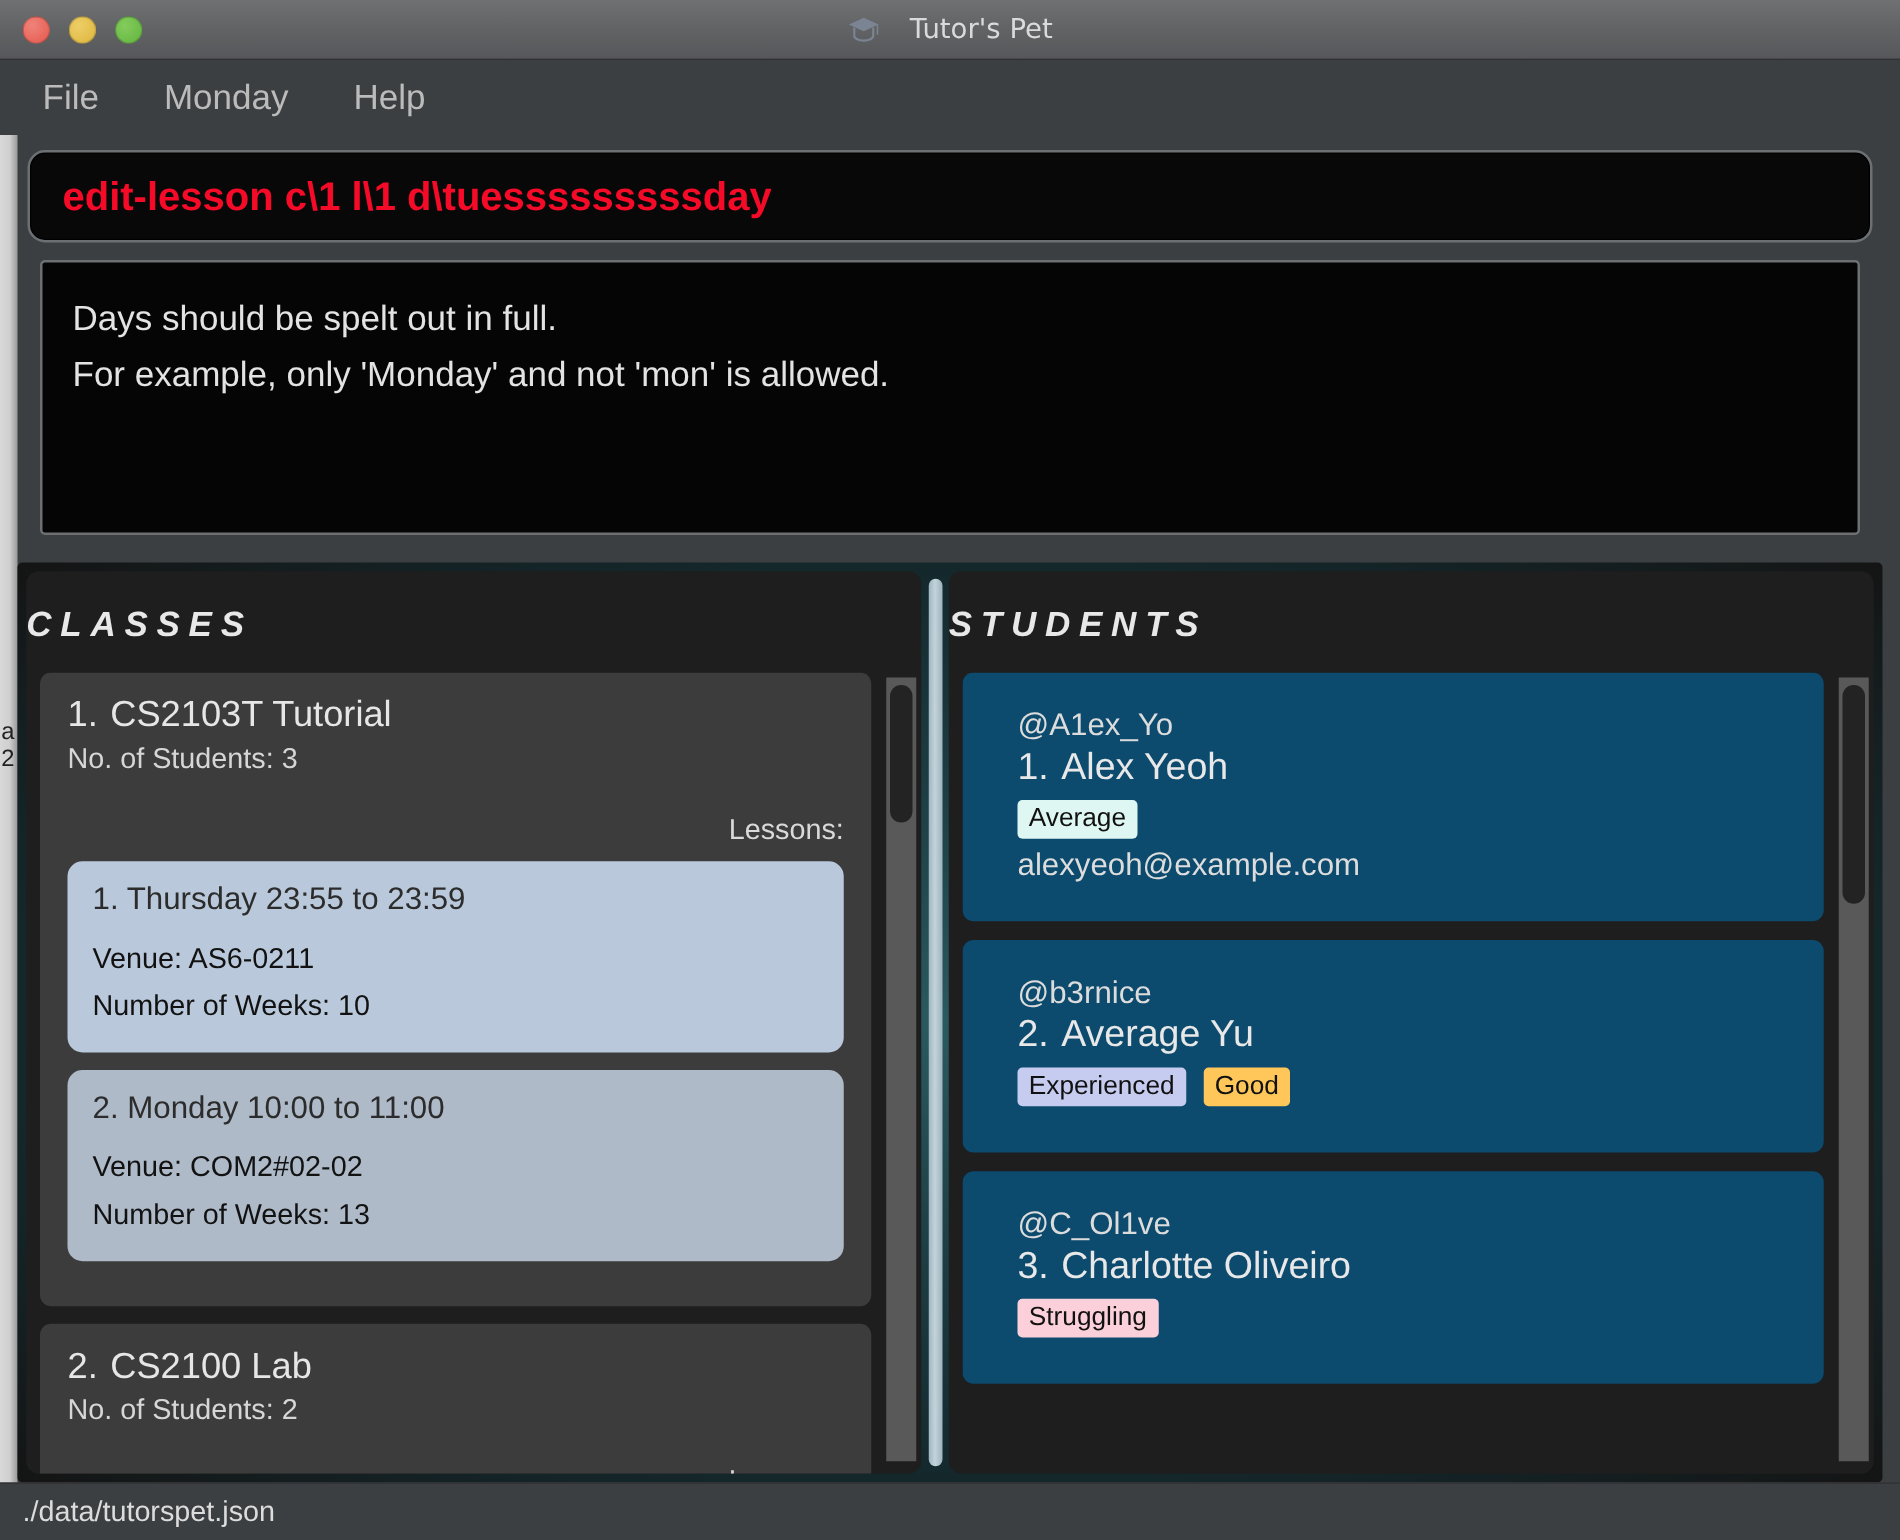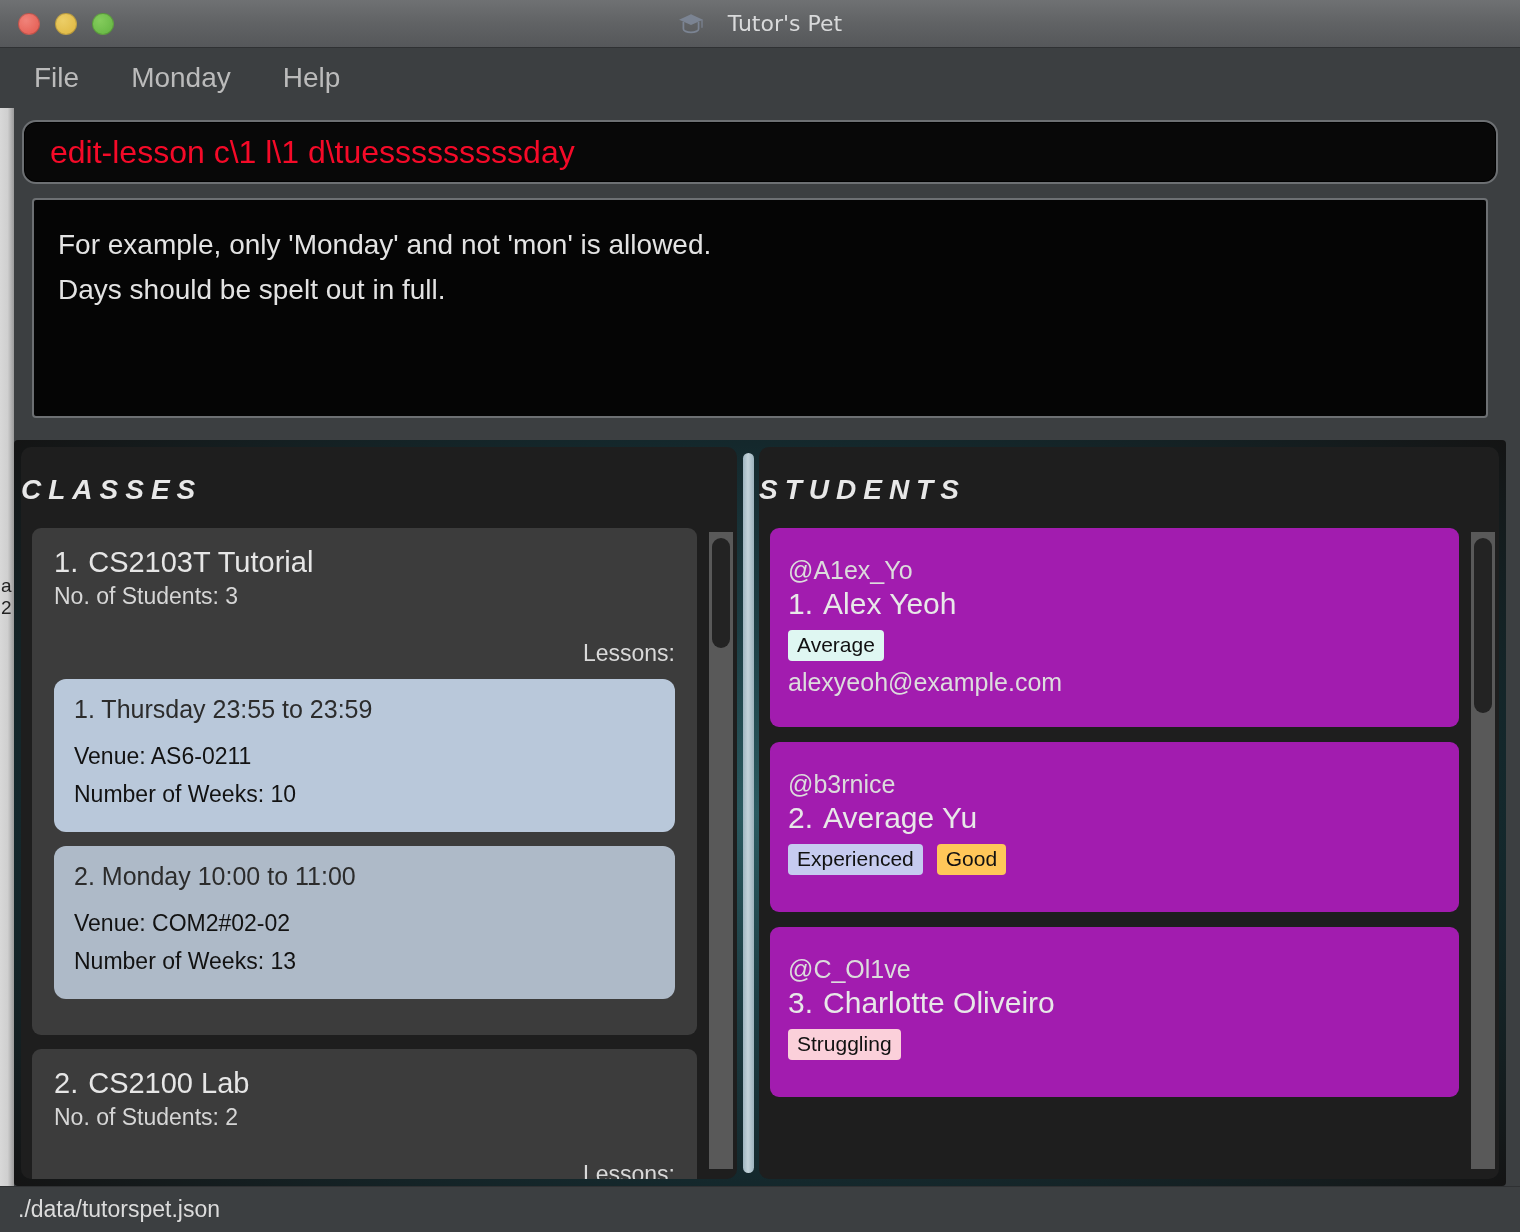--- a/index.html
+++ b/index.html
@@ -102,28 +102,29 @@
     cursor: default;
   }
 
   
   .cmd-wrap {
     padding: 12px 22px 0 22px;
     z-index: 5;
     position: relative;
   }
   .cmd-box {
-    height: 64px;
+    height: 74px;
     background: #080808;
     border: 2px solid #6d7073;
     border-radius: 14px;
     display: flex;
     align-items: center;
     padding: 0 26px;
     box-shadow: inset 0 0 0 1px #000;
+    font-weight: bold;
   }
   .cmd-text {
     font-size: 32px;
     color: #f50a28;
     font-family: "Liberation Sans", sans-serif;
     white-space: nowrap;
     overflow: hidden;
   }
 
   
@@ -274,23 +275,23 @@
   }
   .lesson-row {
     font-size: 23px;
     color: #121212;
     line-height: 1.65;
     font-family: "Liberation Sans", sans-serif;
   }
 
   
   .scard {
-    background: #a21caf;
+    background: #0c4a6e;
     border-radius: 9px;
-    padding: 28px 26px 30px 18px;
+    padding: 28px 26px 30px 44px;
     margin-bottom: 15px;
   }
   .s-handle {
     font-size: 25px;
     color: #dcdcdc;
     font-family: "Liberation Sans", sans-serif;
   }
   .s-name {
     font-size: 30px;
     color: #e8e8e8;
@@ -368,22 +369,22 @@
   </div>
 
   <div class="cmd-wrap">
     <div class="cmd-box">
       <div class="cmd-text">edit-lesson c\1 l\1 d\tuesssssssssday</div>
     </div>
   </div>
 
   <div class="result-wrap">
     <div class="result-box">
+      <div class="result-line">Days should be spelt out in full.</div>
       <div class="result-line">For example, only 'Monday' and not 'mon' is allowed.</div>
-      <div class="result-line">Days should be spelt out in full.</div>
     </div>
   </div>
 
   <div class="panes-outer">
     <div class="panes">
 
       <div class="pane left">
         <div class="pane-title">CLASSES</div>
         <div class="list-area">
           <div class="list-col">

